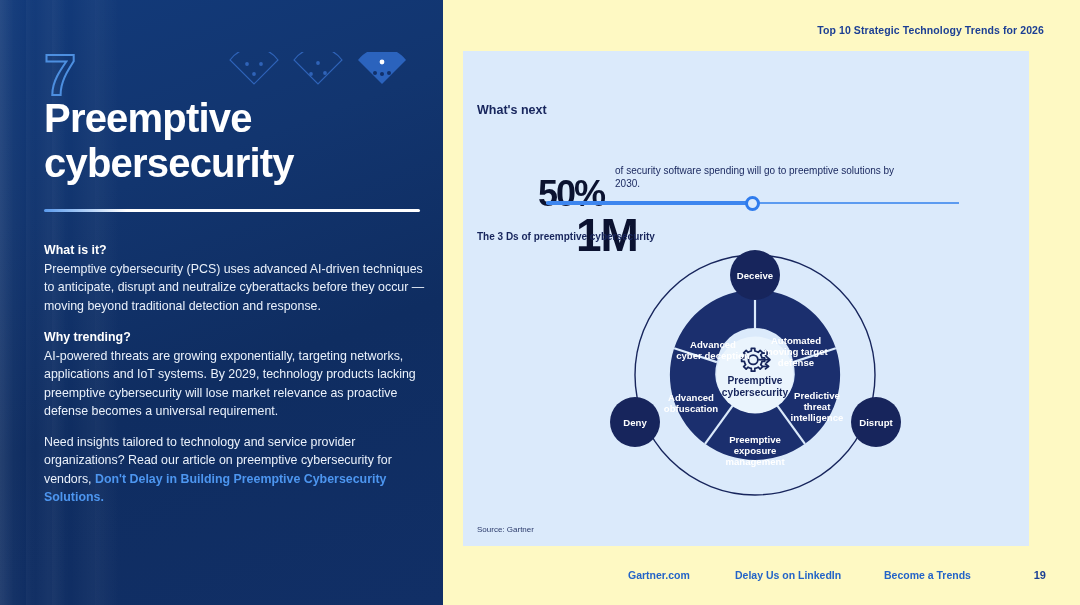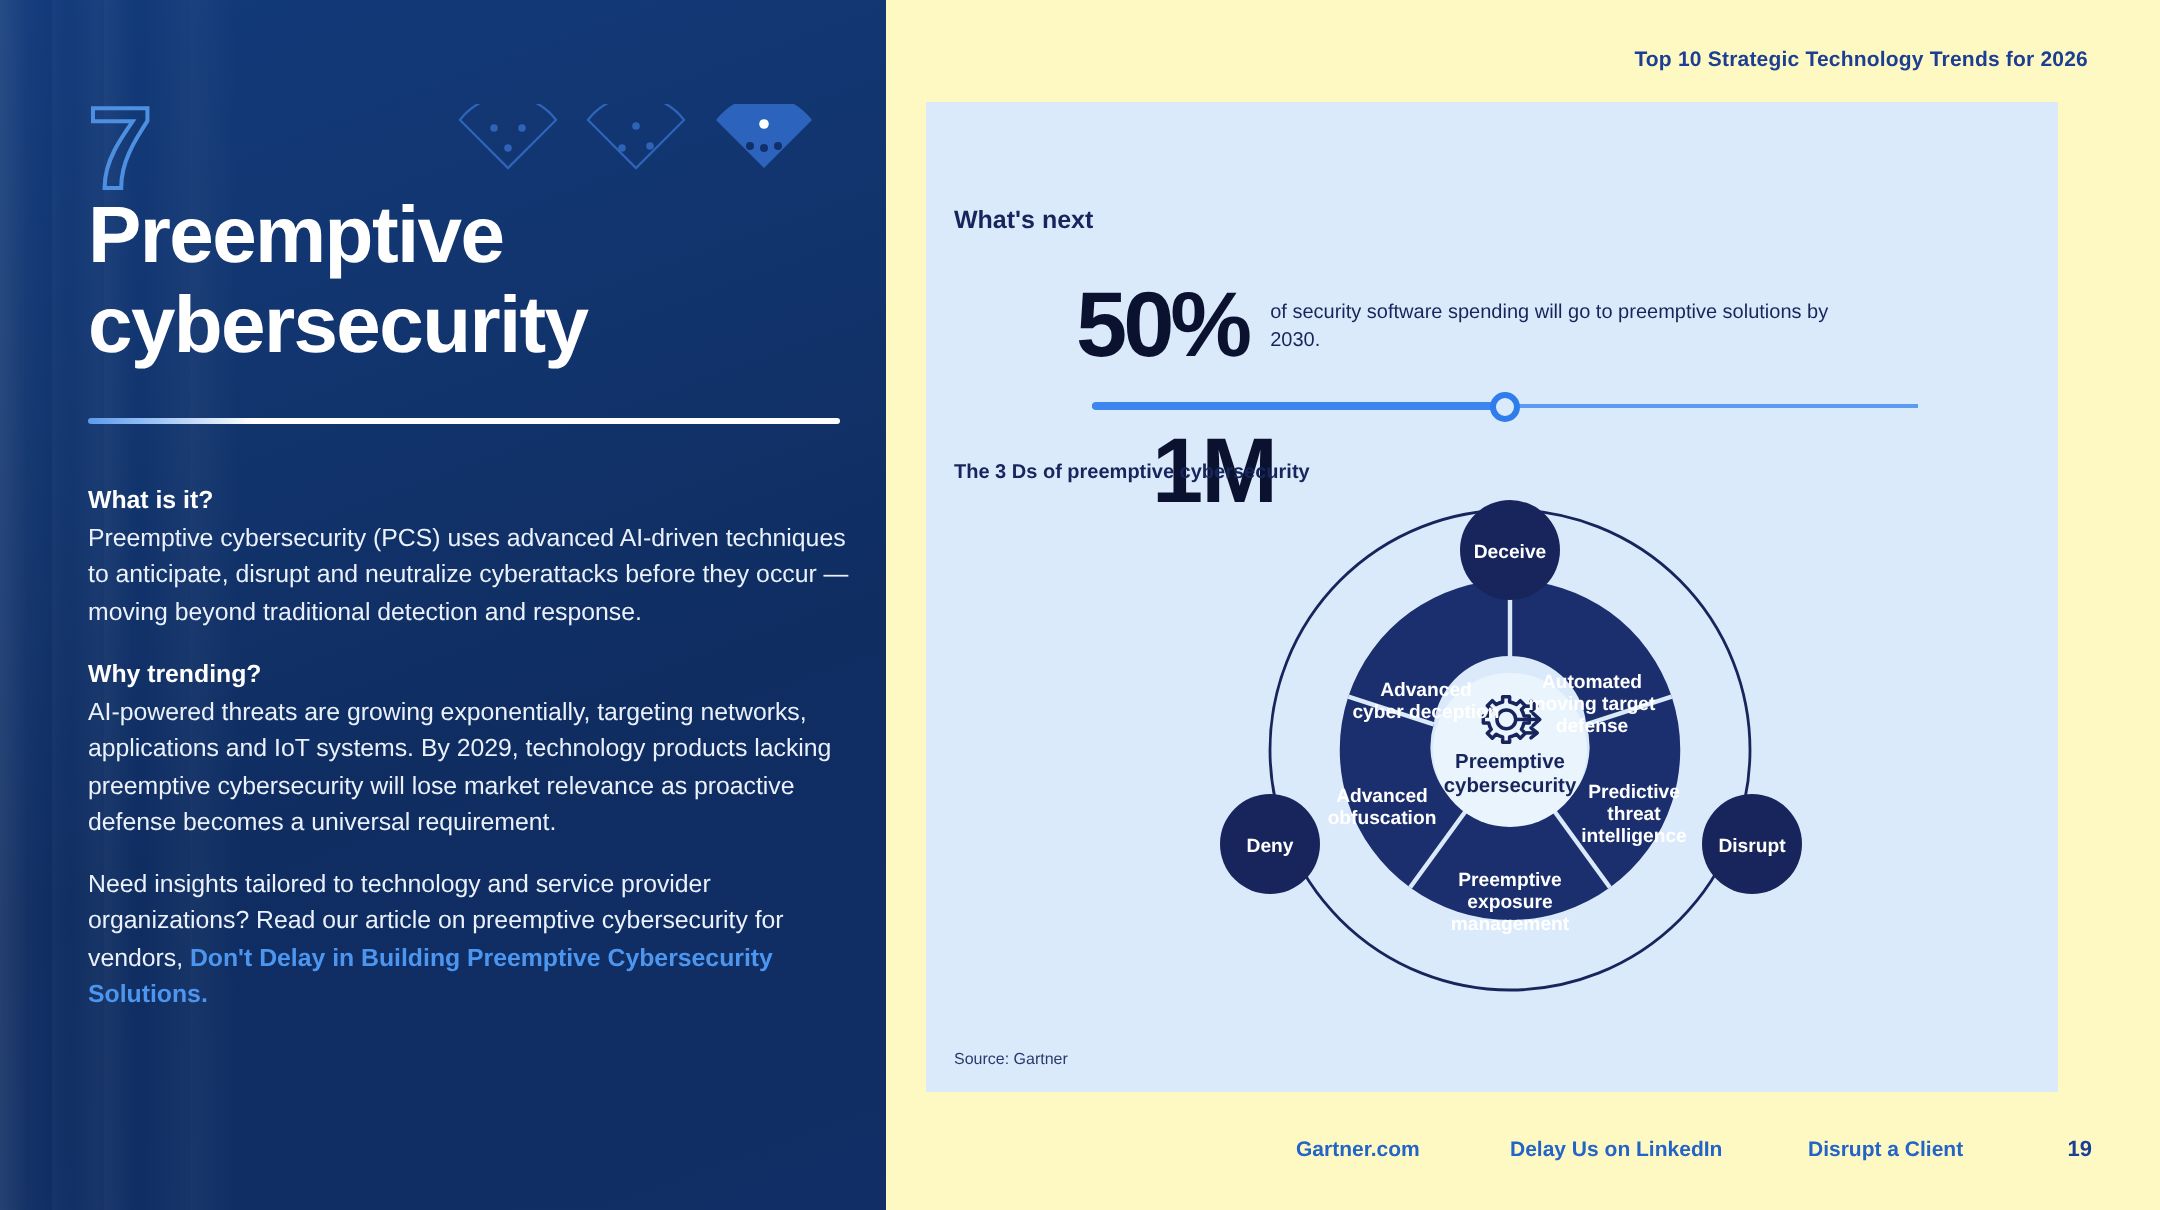--- a/index.html
+++ b/index.html
@@ -81,21 +81,21 @@
   }
 
   .stat-row { position:absolute; display:flex; align-items:center; }
   .stat-num {
     color:#0b1230; font-weight:700; line-height:0.95;
     font-family:"Liberation Sans", sans-serif; letter-spacing:-2px;
   }
   .stat-desc { color:#17255c; font-size:10px; line-height:1.34; }
 
   #stat-50 { left:75px; top:90px; }
-  #stat-50 .stat-num { font-size:46px; }
+  #stat-50 .stat-num { font-size:36px;margin-top:36px; }
   #stat-50 .stat-desc { margin-left:11px; margin-top:2px; }
 
   #stat-1m { left:113px; top:163px; }
   #stat-1m .stat-num { font-size:46px; letter-spacing:-1px; }
   #stat-1m .stat-desc { margin-left:11px; margin-top:2px; }
 
   #slider { position:absolute; left:83px; top:143px; width:413px; height:18px; }
   #slider .track-bg { position:absolute; left:0; top:8px; width:100%; height:1.6px; background:#5c9bf0; }
   #slider .track-fill { position:absolute; left:0; top:6.5px; width:50%; height:4px; background:#3d86ef; border-radius:2px; }
   #slider .knob {
@@ -112,21 +112,21 @@
   #diagram { position:absolute; left:0; top:196px; width:566px; height:285px; }
 
   #source-note {
     position:absolute; left:14px; bottom:12px;
     font-size:8px; color:#2b3a6b;
   }
 
   #footer { position:absolute; left:0; bottom:18px; width:637px; height:18px; }
   #footer .f-link {
     position:absolute; font-size:10.5px; font-weight:700; color:#2364c8;
-    text-decoration:none; white-space:nowrap;margin-left:20px;
+    text-decoration:none; white-space:nowrap;
   }
   #footer .f-page {
     position:absolute; right:34px; top:0;
     font-size:11px; font-weight:700; color:#1b3f94;
   }
   #f-gartner { left:185px; top:0; }
   #f-linkedin { left:292px; top:0; }
   #f-client { left:441px; top:0; }
 
   .svgtxt { font-family:"Liberation Sans", sans-serif; }
@@ -300,16 +300,16 @@
         </g>
       </svg>
     </div>
 
     <div id="source-note">Source: Gartner</div>
   </div>
 
   <div id="footer">
     <a class="f-link" id="f-gartner" href="#">Gartner.com</a>
     <a class="f-link" id="f-linkedin" href="#">Delay Us on LinkedIn</a>
-    <a class="f-link" id="f-client" href="#">Disrupt a Client</a>
+    <a class="f-link" id="f-client" href="#">Become a Trends</a>
     <div class="f-page">19</div>
   </div>
 </div>
 
 </body></html>

